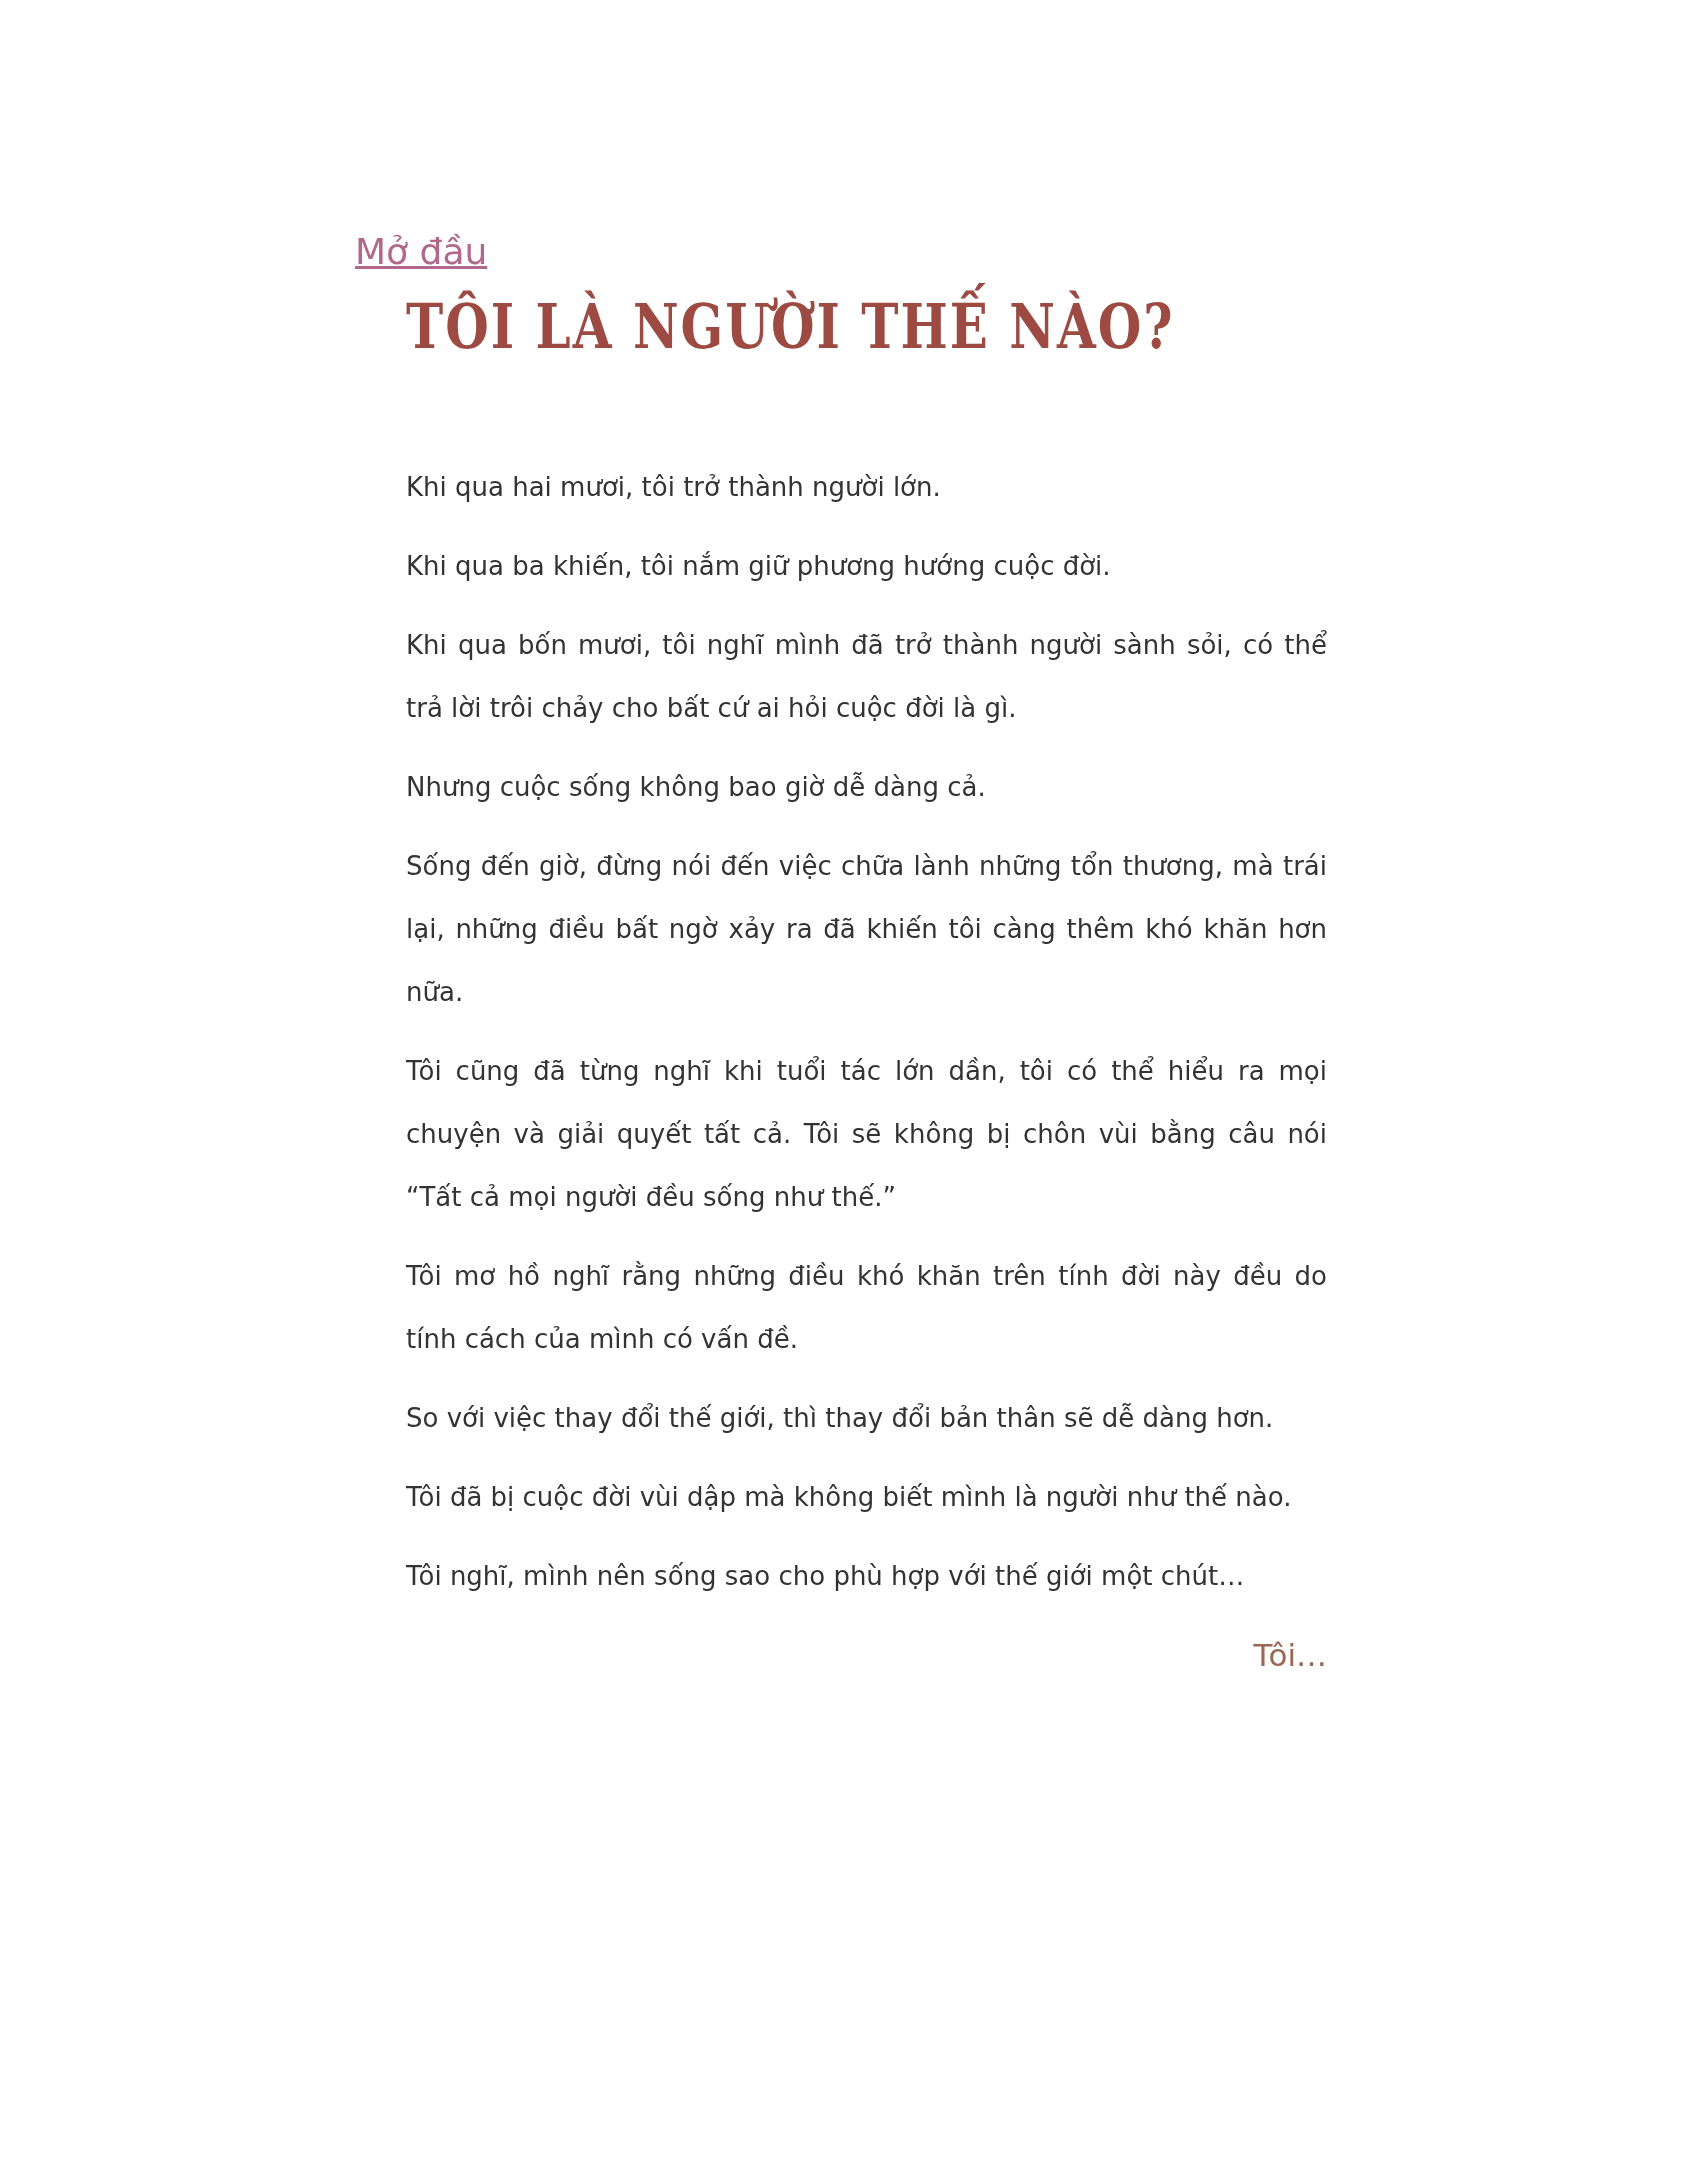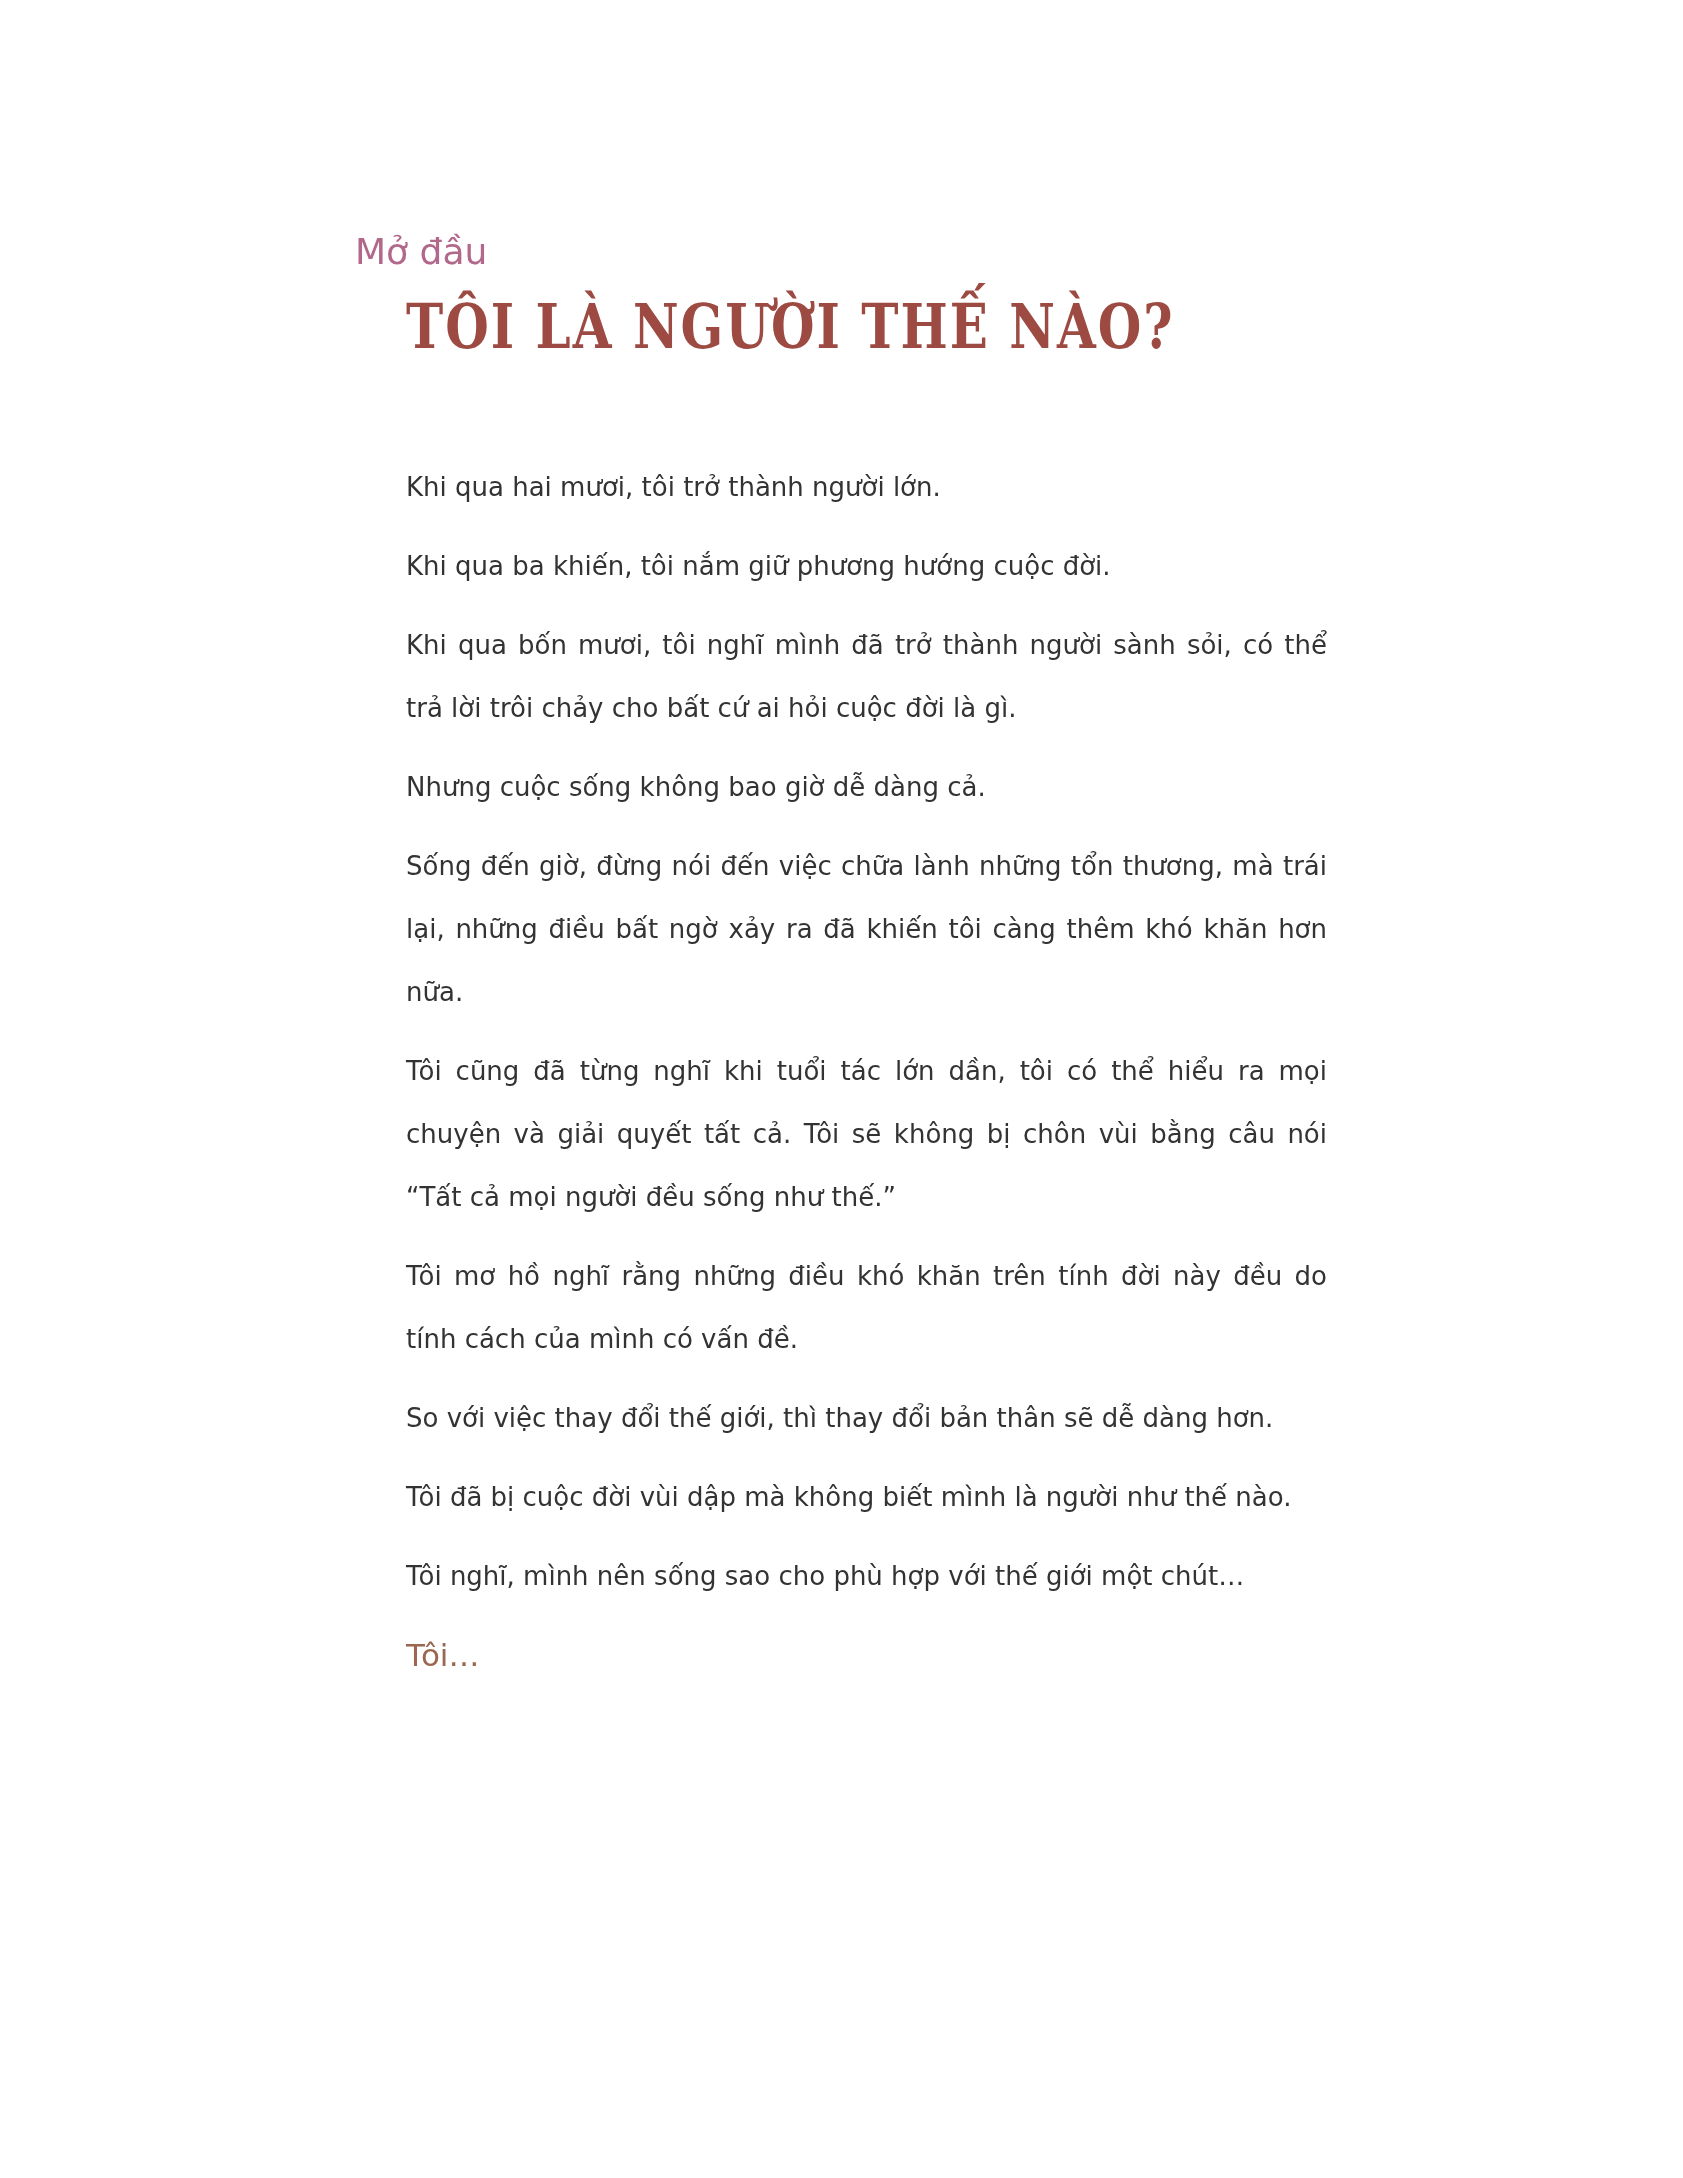--- a/index.html
+++ b/index.html
@@ -23,20 +23,21 @@
     width: 921px;
     padding-top: 230px;
   }
   .kicker {
     display: block;
     margin-left: -51px;              
     color: var(--kicker, #b2688a);
     font-size: 36px;
     line-height: 44px;
     font-weight: normal;
+    text-decoration: underline;
   }
   .chapter-title {
     margin: 22px 0 0 0;
     color: var(--title, #9c4a42);
     font-family: "DejaVu Serif", serif;
     font-weight: bold;
     font-size: 50px;
     line-height: 61px;
     letter-spacing: 2px;
     transform: scaleY(1.25);
@@ -55,21 +56,21 @@
     text-justify: inter-word;
   }
   .outro {
     margin-top: 0;
   }
   .outro p {
     margin: 0 0 16px 0;
     color: var(--accent-outro, #9b6750);
     font-size: 31px;
     line-height: 63px;
-    text-align: left;
+    text-align: right;
   }
 </style>
 </head>
 <body>
 
 <div class="page">
   <div class="content">
 
     <span class="kicker">Mở đầu</span>
 

